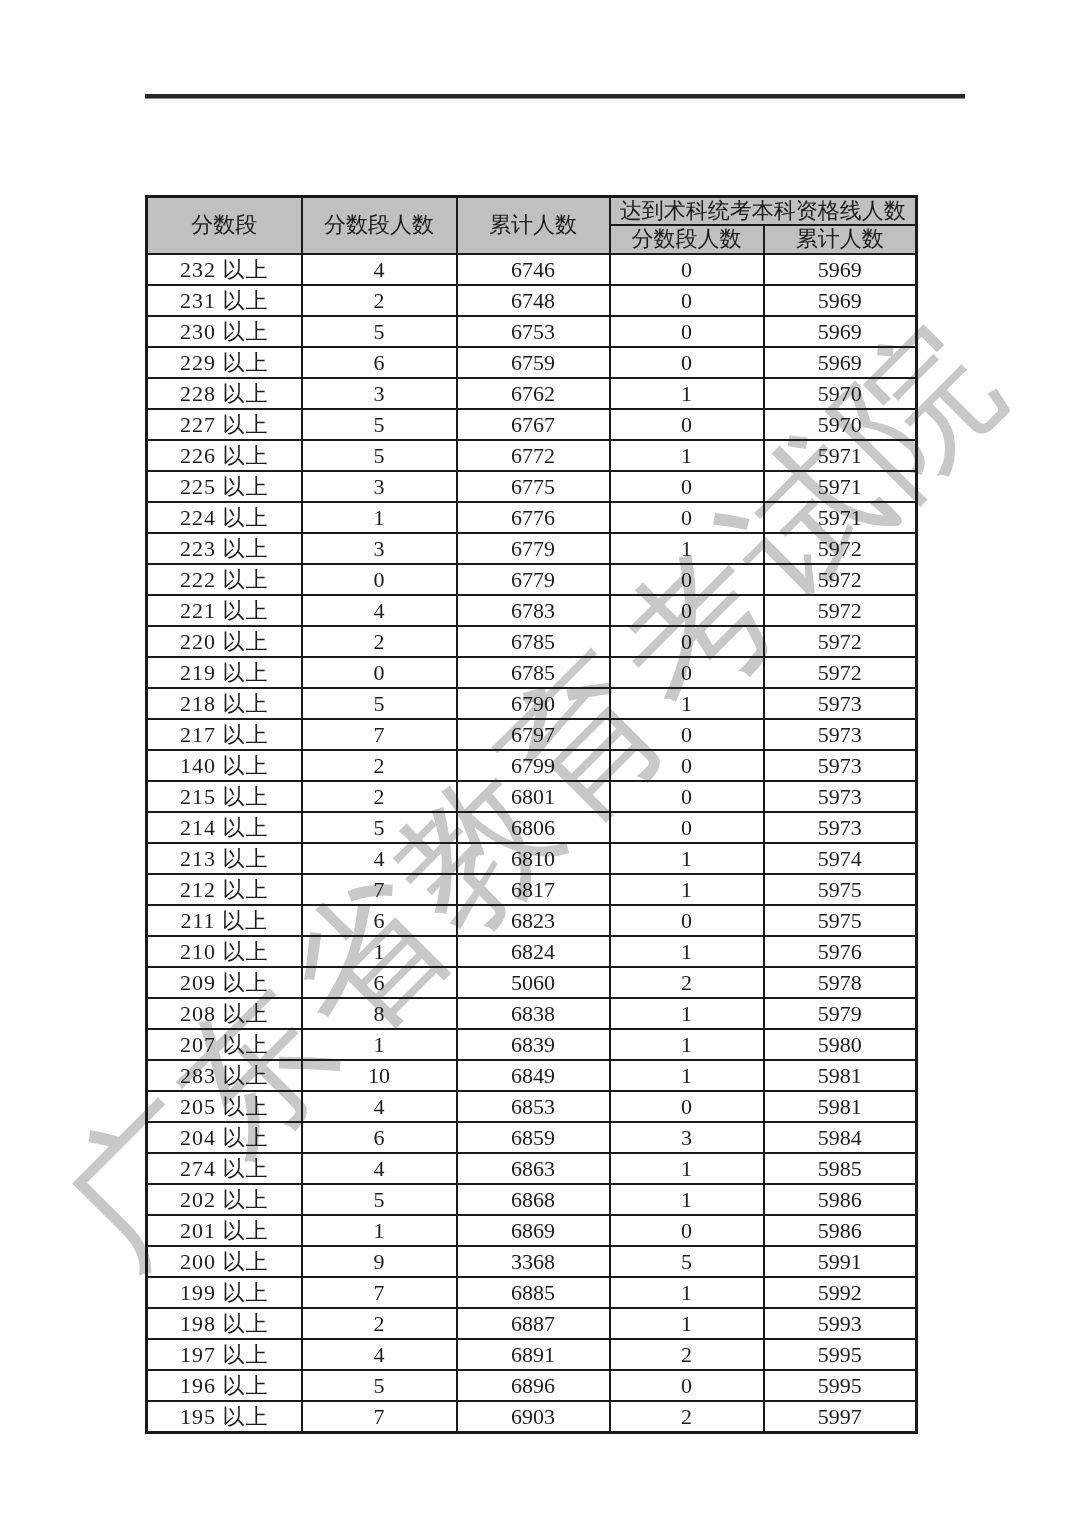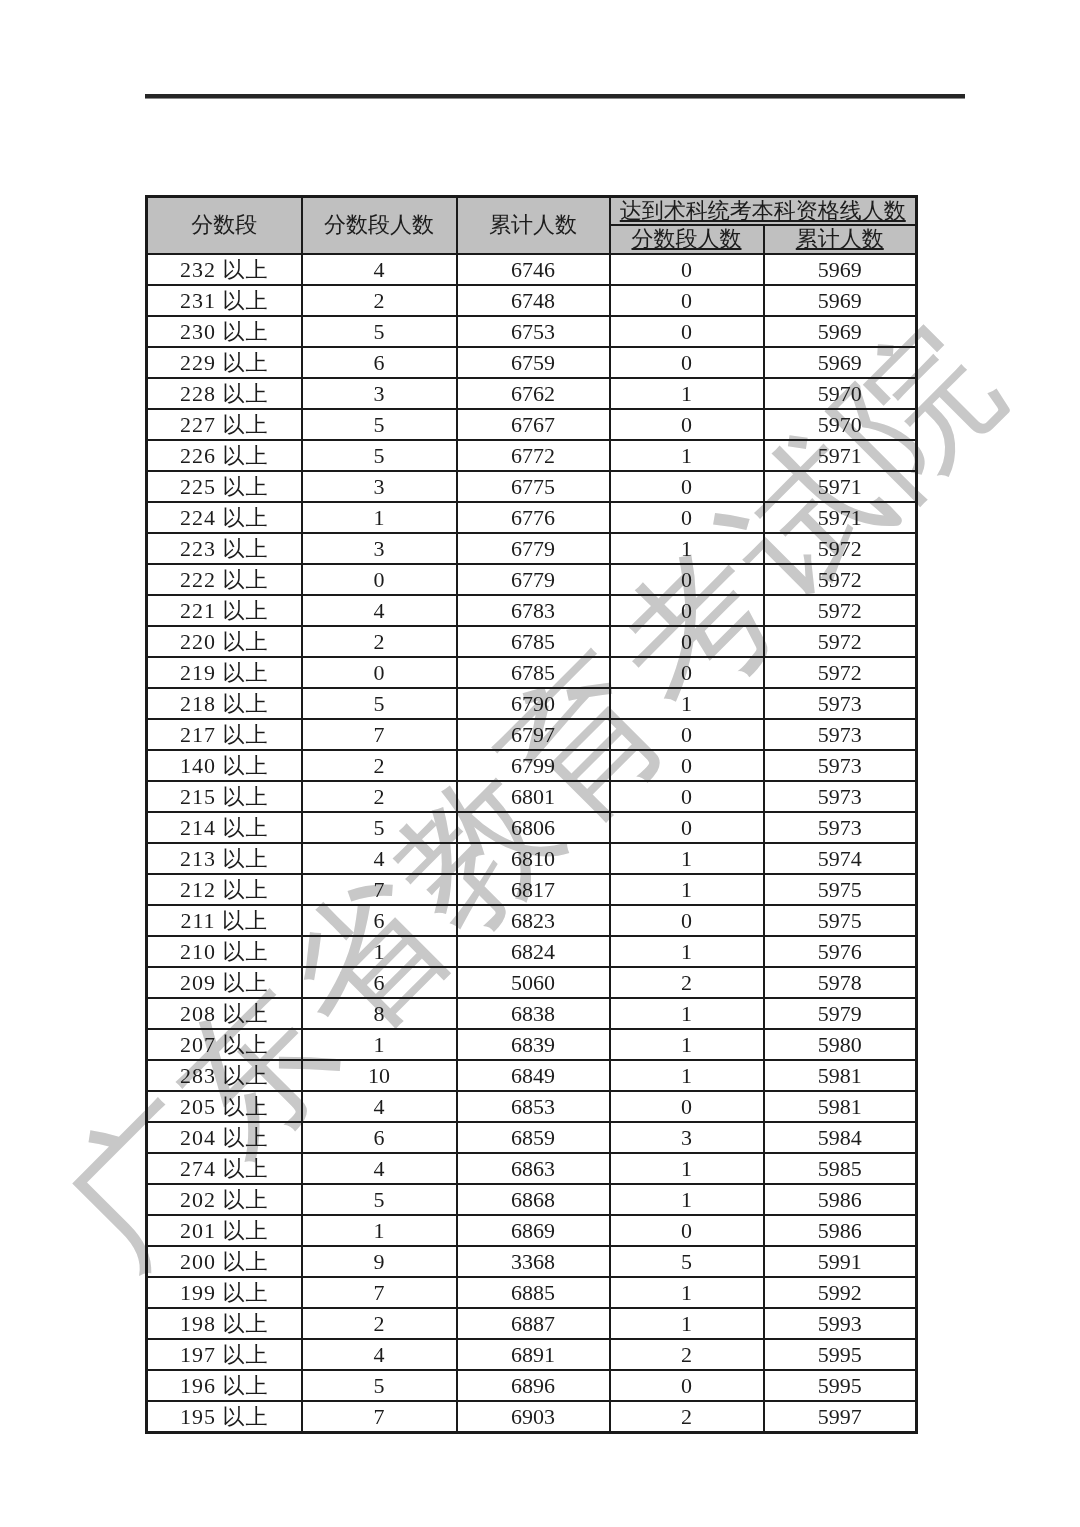--- a/index.html
+++ b/index.html
@@ -57,21 +57,21 @@
     padding: 0;
   }
   .score-table thead th {
     background: #c0c0c0;
     font-weight: normal;
     height: 31px;
     font-size: 22px;
     font-family: "Liberation Sans", "DejaVu Sans", sans-serif;
     line-height: 1.2;
   }
-  .score-table thead th.group-head { height: 24px; text-decoration: underline; }
+  .score-table thead th.group-head { height: 24px; }
   .score-table tbody td {
     height: 29px;
     background: transparent;
     font-family: "Liberation Serif", "DejaVu Serif", serif;
     line-height: 29px;
   }
   .score-table tbody td.cell-score { letter-spacing: 1px; margin-top: 20px; }
   table.score-table { border: 3px solid #1a1a1a; }
 </style>
 </head>

